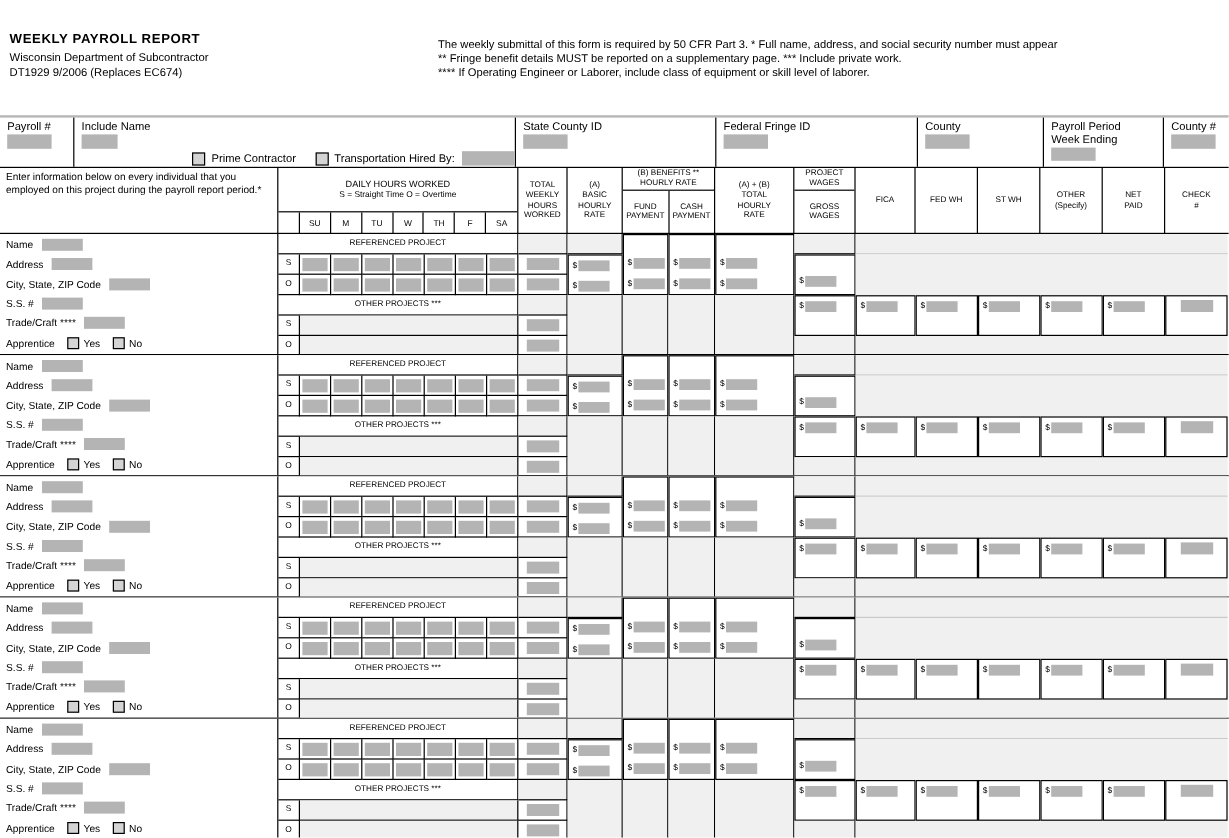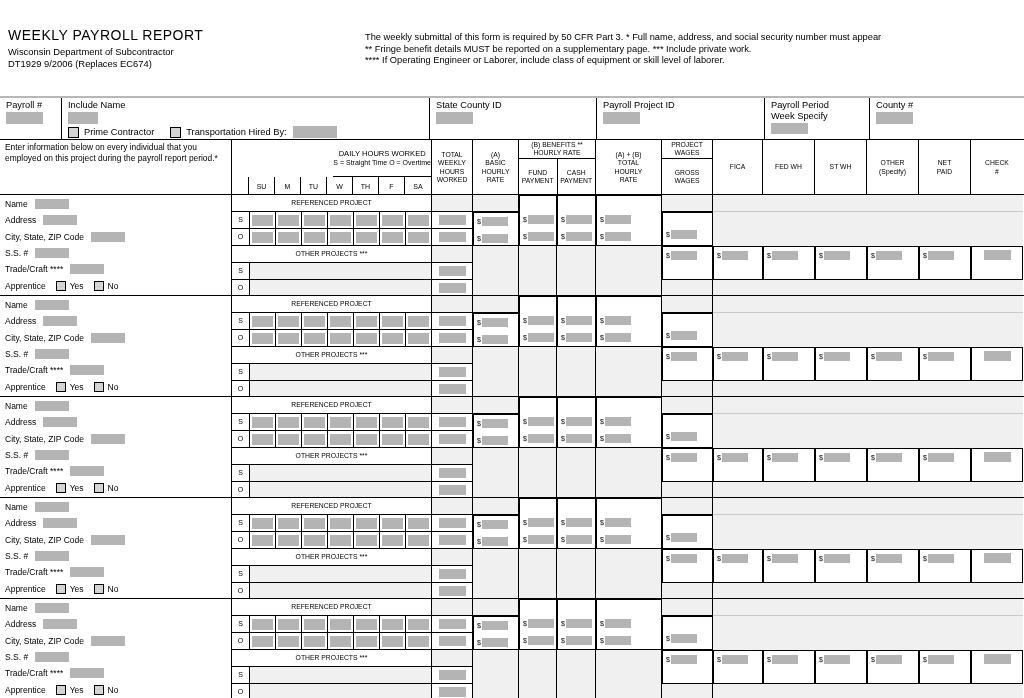--- a/index.html
+++ b/index.html
@@ -8,50 +8,50 @@
     --cbfill:#d4d4d4;
     --line:#000;
   }
   *{margin:0;padding:0;box-sizing:border-box;}
   body{background:#fff;}
   .page{position:relative;width:1024px;height:698px;overflow:hidden;background:#fff;
         font-family:"Liberation Sans","DejaVu Sans",sans-serif;color:#000;}
 
   
   .title-area{position:absolute;left:8px;top:27px;}
-  .title-area h1{font-size:14px;font-weight:normal;letter-spacing:.5px;}
+  .title-area h1{font-size:11px;font-weight:bold;letter-spacing:.5px;}
   .title-area .sub{font-size:9.4px;margin-top:3px;line-height:11.5px;}
   .notice{position:absolute;left:365px;top:32px;width:655px;font-size:9.3px;line-height:11.6px;}
 
   
   .top-band{position:absolute;top:96px;left:0;width:1024px;height:44px;display:grid;
     grid-template-columns:62px 368px 167px 168px 105px 100px 54px;
     border-top:2px solid #b7b7b7;border-bottom:1px solid var(--line);background:#fff;}
   .tb{border-right:1px solid var(--line);padding:2px 0 0 6px;font-size:9.3px;overflow:hidden;}
   .tb.last{border-right:none;}
   .hbox{display:block;width:37px;height:12px;background:var(--fill);margin-top:2px;}
   .hbox.sm{width:30px;}
-  .cbrow{display:flex;align-items:center;font-size:9.3px;margin-top:2px;white-space:nowrap;}
+  .cbrow{display:flex;align-items:center;font-size:9.3px;margin-top:2px;white-space:nowrap;justify-content:flex-end;}
   .cb2{display:inline-block;width:11px;height:11px;background:var(--cbfill);border:1px solid var(--line);margin-right:5px;flex:0 0 auto;}
   .cb2.gap{margin-left:16px;}
   .hbox2{display:inline-block;width:44px;height:12px;background:var(--fill);margin-left:6px;flex:0 0 auto;}
   .pp-line{line-height:11px;}
 
   
   .cols-band,.block{
     display:grid;width:1024px;
     grid-template-columns:232px 18px repeat(7,26px) 41px 46px 38px 39px 66px 51px 50px 52px 52px 52px 52px 52px;
     background:#fff;
   }
 
   
   .cols-band{position:absolute;top:140px;left:0;height:55px;grid-template-rows:55px;
     border-bottom:1px solid var(--line);}
   .instr{grid-column:1;border-right:1px solid var(--line);font-size:8.4px;line-height:10.6px;padding:2px 3px 0 5px;}
-  .dh{grid-column:2/10;border-right:1px solid var(--line);display:flex;flex-direction:column;align-items:flex-end;}
+  .dh{grid-column:2/10;border-right:1px solid var(--line);display:flex;flex-direction:column;}
   .dh-top{height:37px;border-bottom:1px solid var(--line);display:flex;flex-direction:column;
     align-items:center;justify-content:center;font-size:7.6px;line-height:9.5px;}
   .dh-days{flex:1;display:flex;}
   .dh-days .dspacer{width:18px;border-right:1px solid var(--line);}
   .dh-days .dlab{width:26px;border-right:1px solid var(--line);font-size:7px;display:flex;
     align-items:center;justify-content:center;}
   .dh-days .dlab:last-child{border-right:none;}
   .hc{border-right:1px solid var(--line);display:flex;align-items:center;justify-content:center;
     text-align:center;font-size:6.8px;line-height:8.4px;padding:0 4px;}
   .hc.narrow{padding:0 12px;}
@@ -144,26 +144,30 @@
         <span class="cb2 gap"></span>
         <span>Transportation Hired By:</span>
         <span class="hbox2"></span>
       </div>
     </div>
     <div class="tb">
       <span>State County ID</span>
       <span class="hbox"></span>
     </div>
     <div class="tb">
-      <span>Payroll Project ID</span>
+      <span>Federal Fringe ID</span>
+      <span class="hbox"></span>
+    </div>
+    <div class="tb">
+      <span>County</span>
       <span class="hbox"></span>
     </div>
     <div class="tb">
       <div class="pp-line">Payroll Period</div>
-      <div class="pp-line">Week Specify</div>
+      <div class="pp-line">Week Ending</div>
       <span class="hbox" style="height:11px;margin-top:1px;"></span>
     </div>
     <div class="tb last">
       <span>County #</span>
       <span class="hbox"></span>
     </div>
   </div>
 
   <div class="cols-band">
     <div class="instr">Enter information below on every individual that you employed on this project during the payroll report period.*</div>

